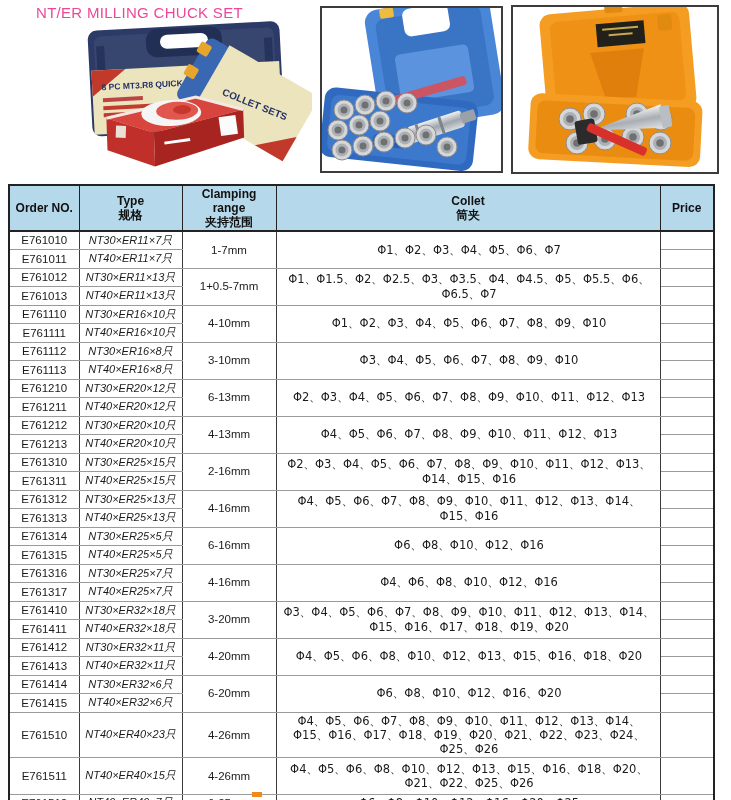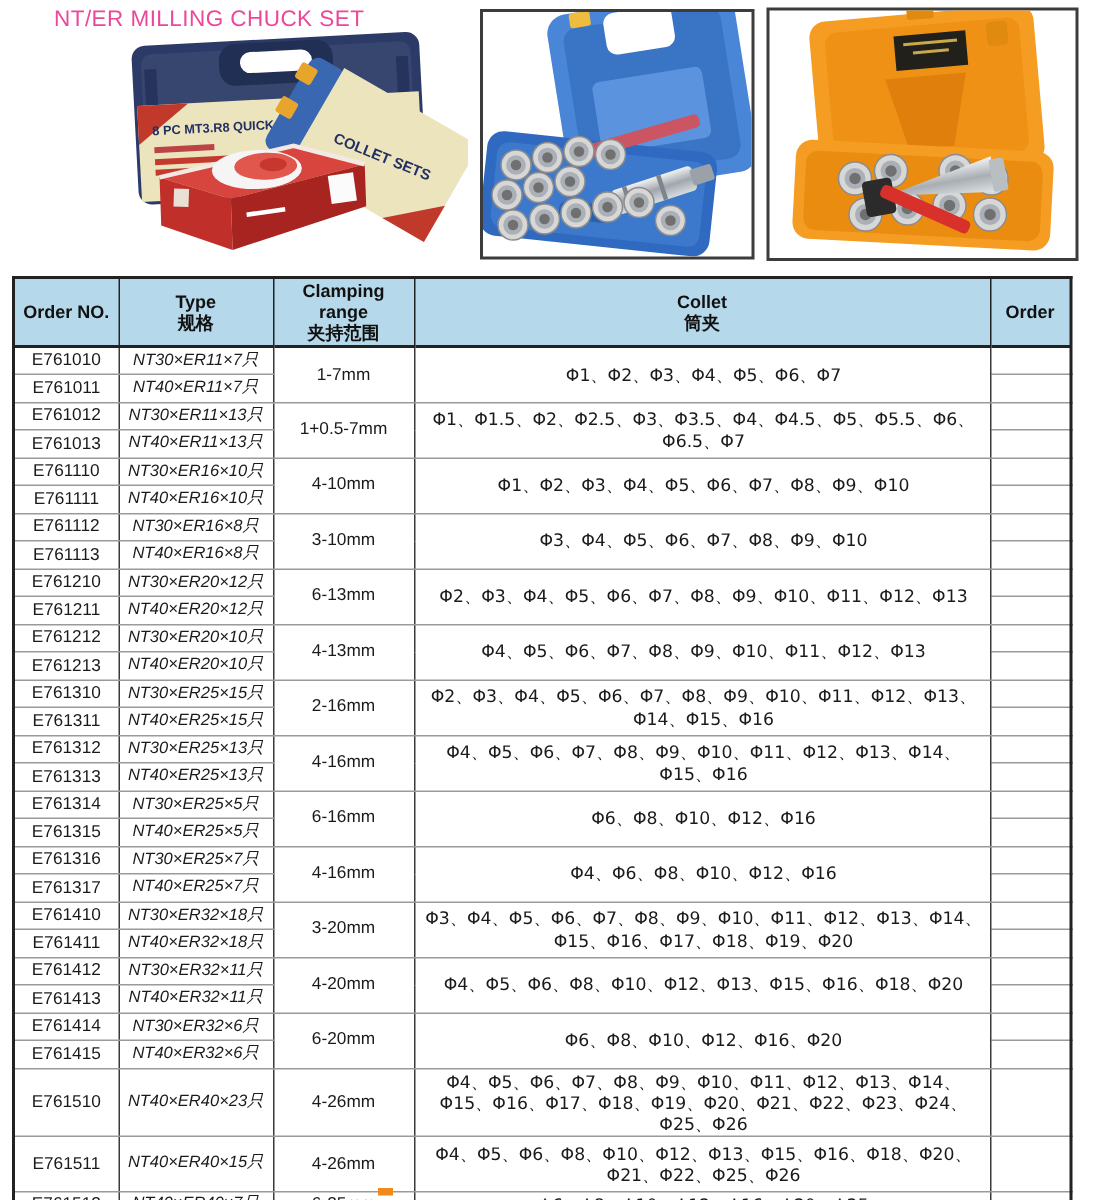--- a/index.html
+++ b/index.html
@@ -287,21 +287,21 @@
         </th>
         <th>
           <span class="hl">Clamping range</span>
           <span class="hl">夹持范围</span>
         </th>
         <th>
           <span class="hl">Collet</span>
           <span class="hl">筒夹</span>
         </th>
         <th>
-          <span class="hl">Order</span>
+          <span class="hl">Price</span>
         </th>
       </tr>
     </thead>
     <tbody>
         <tr>
           <td class="c-order">E761010</td>
           <td class="c-type">NT30×ER11×7只</td>
           <td class="c-clamp" rowspan="2">1-7mm</td>
           <td class="c-collet" rowspan="2">Φ1、Φ2、Φ3、Φ4、Φ5、Φ6、Φ7</td>
           <td class="c-price"></td>

